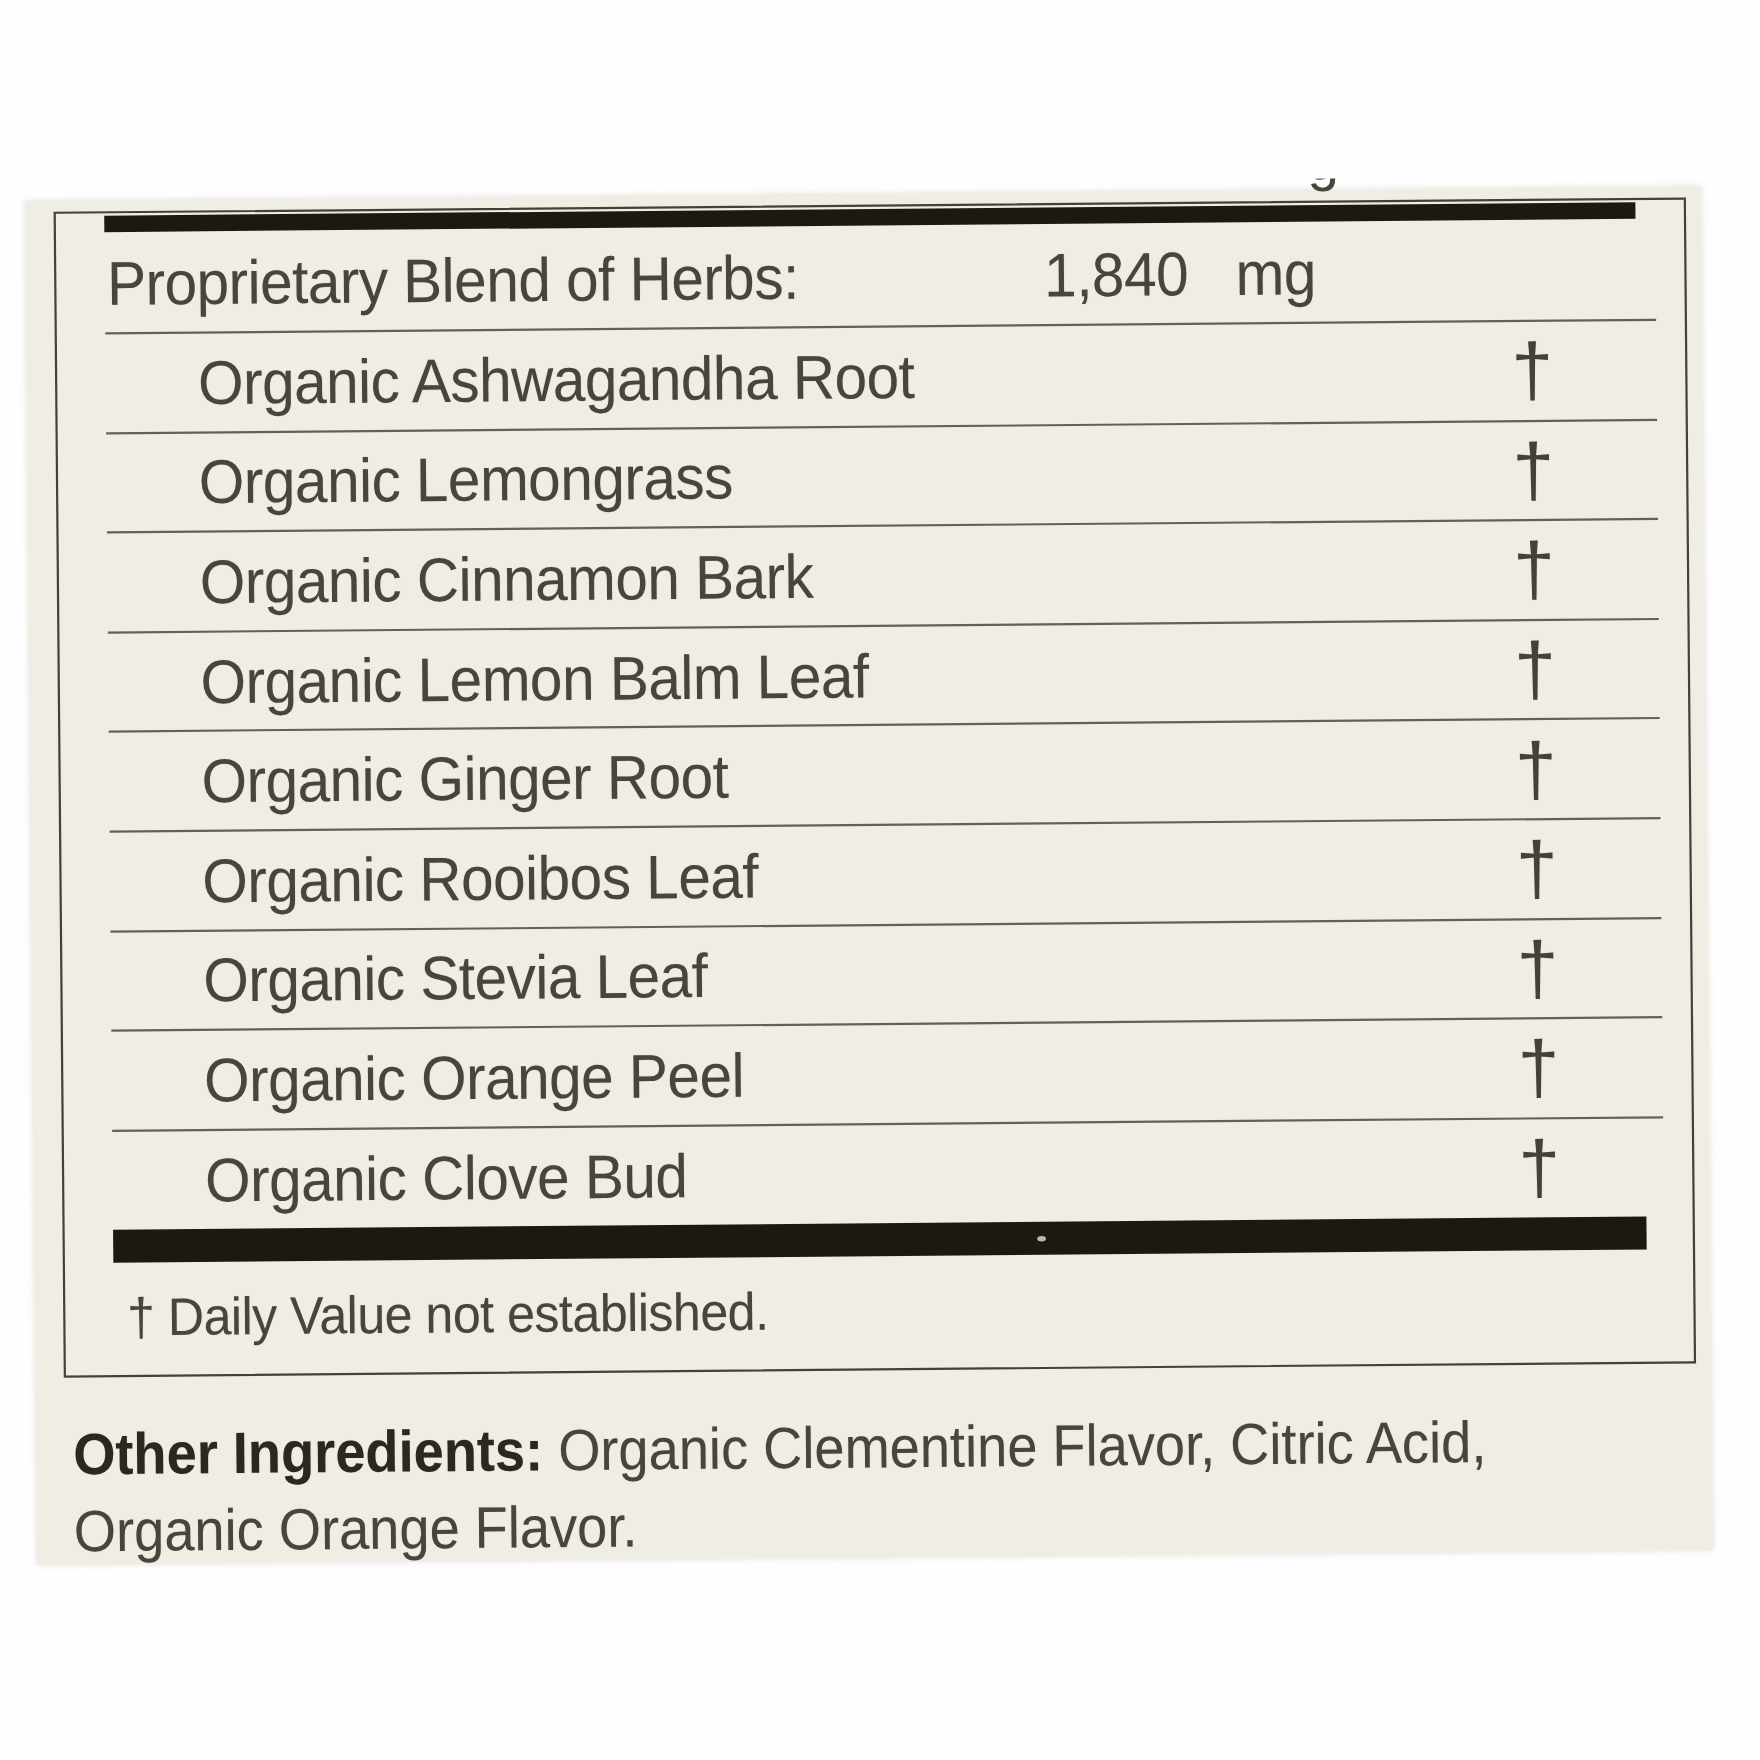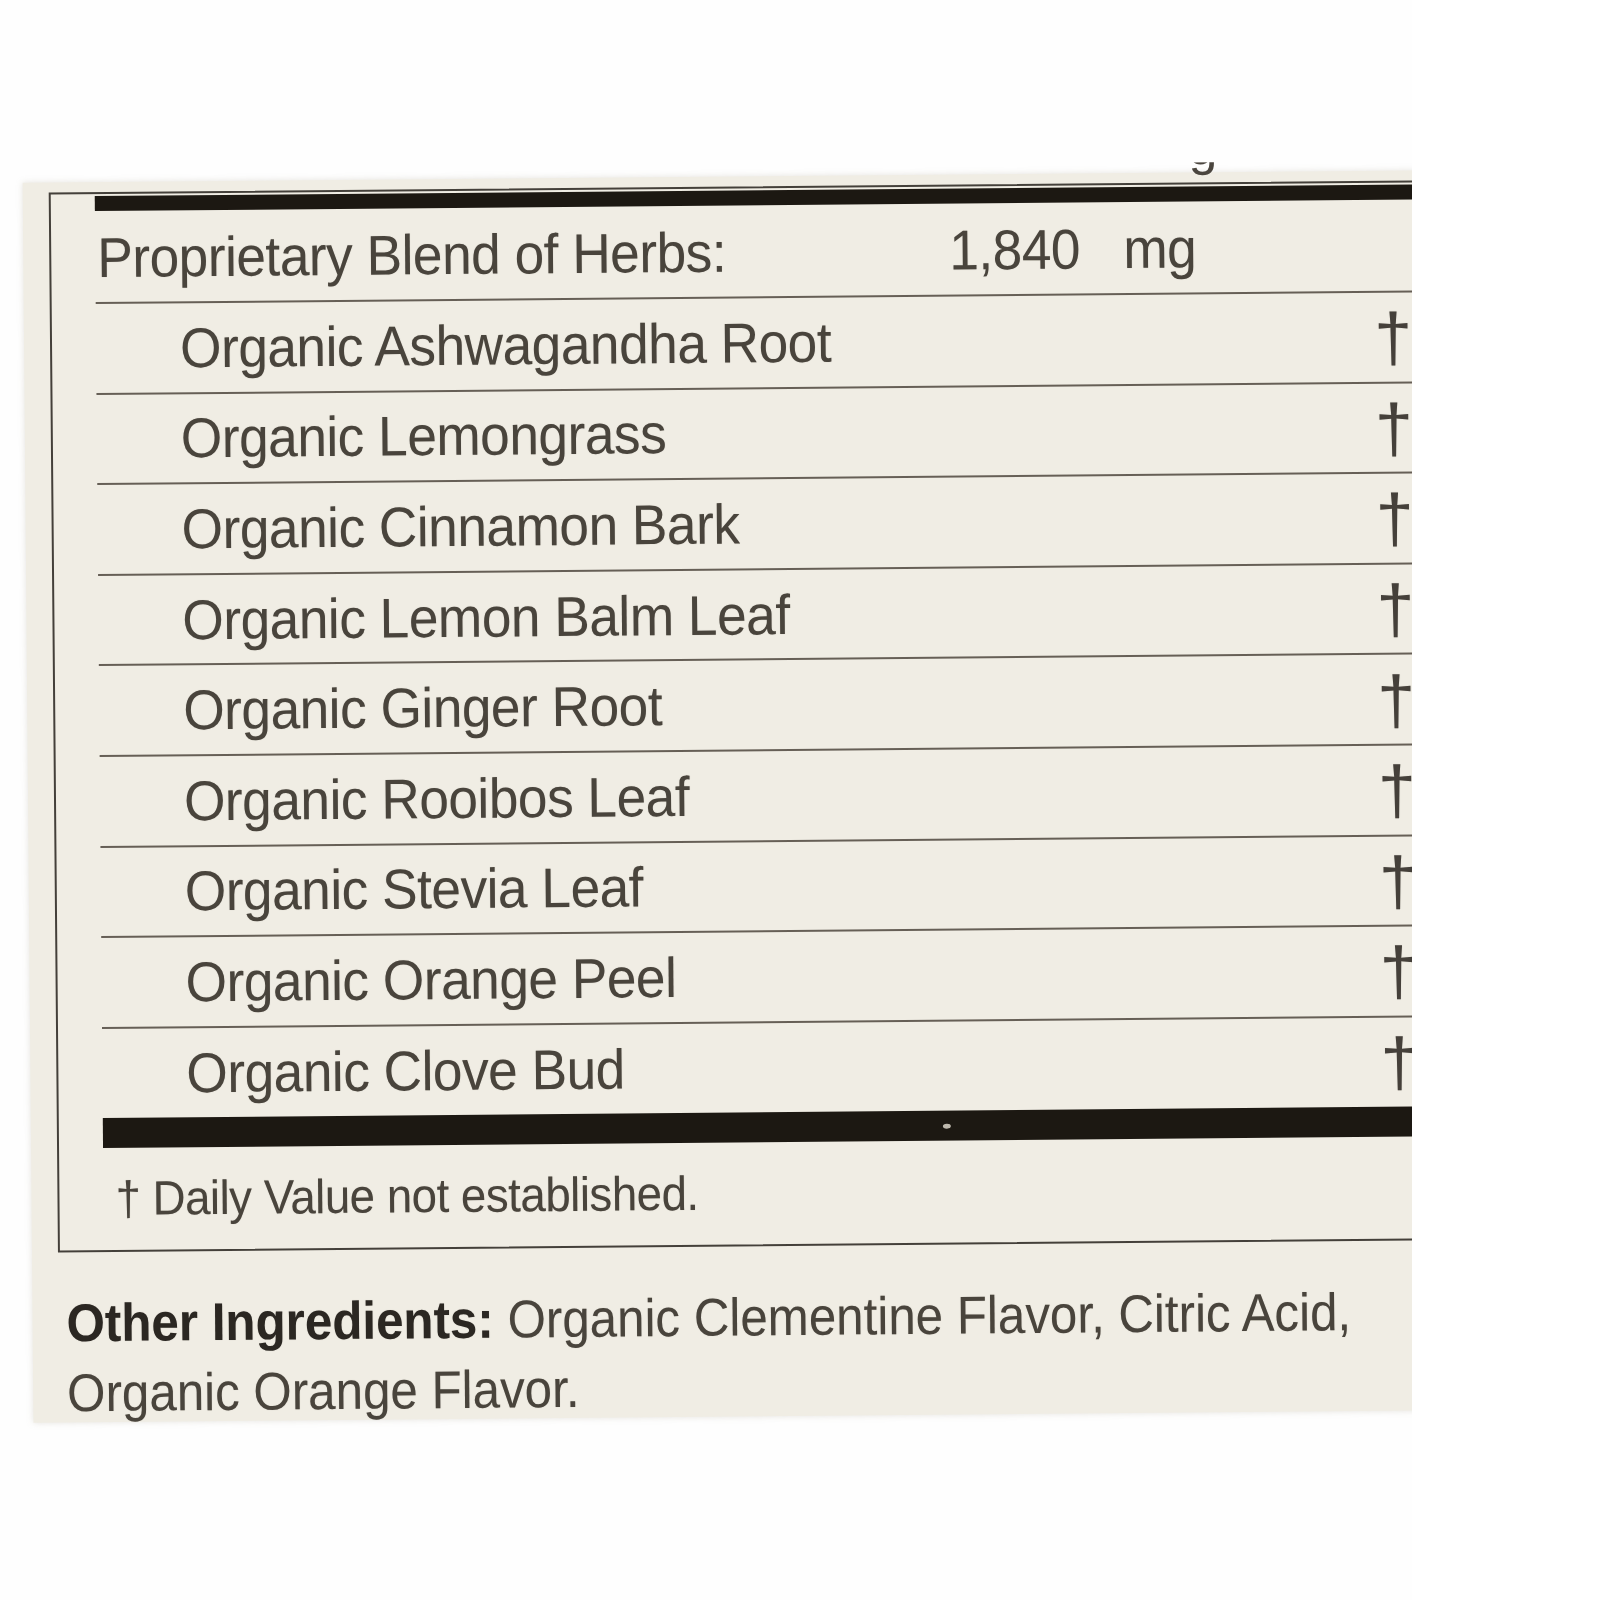--- a/index.html
+++ b/index.html
@@ -3,21 +3,21 @@
 <meta charset="utf-8">
 <style>
   html, body {
     margin: 0;
     padding: 0;
     background: #ffffff;
     font-family: "Liberation Sans", sans-serif;
   }
   .page {
     position: relative;
-    width: 1412px;
+    width: 1600px;
     height: 1600px;
     background: #fefefe;
     overflow: hidden;
   }
   
   .paper {
     position: absolute;
     left: 28px;
     top: 176px;
     width: 1524px;

